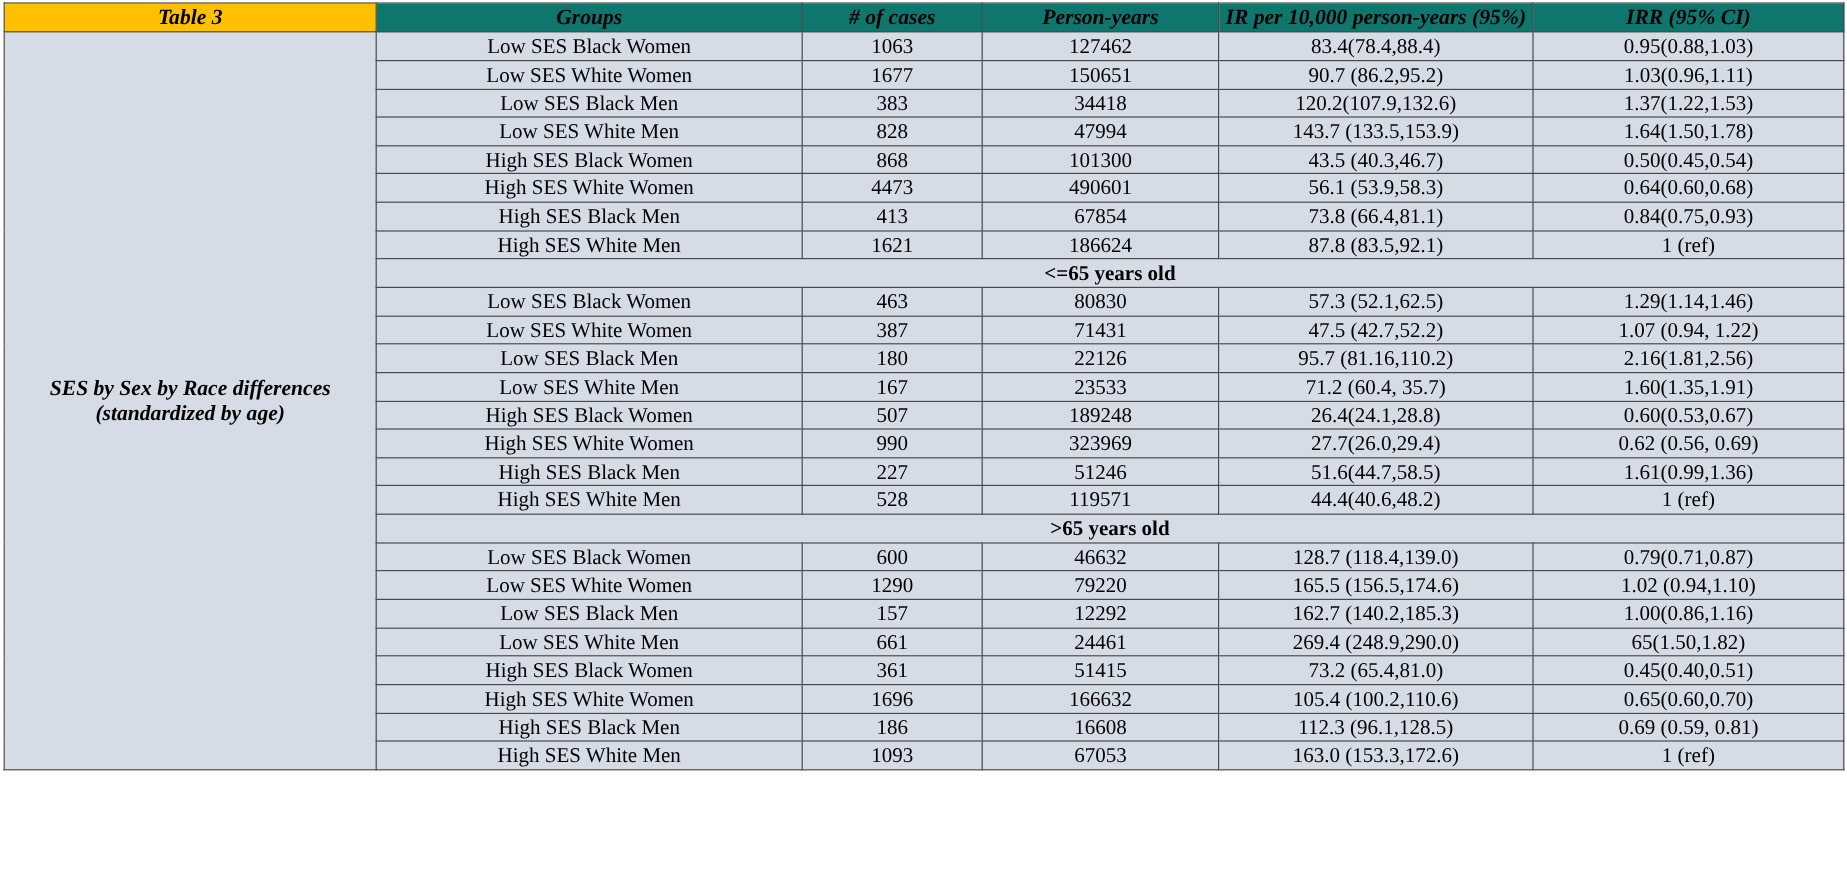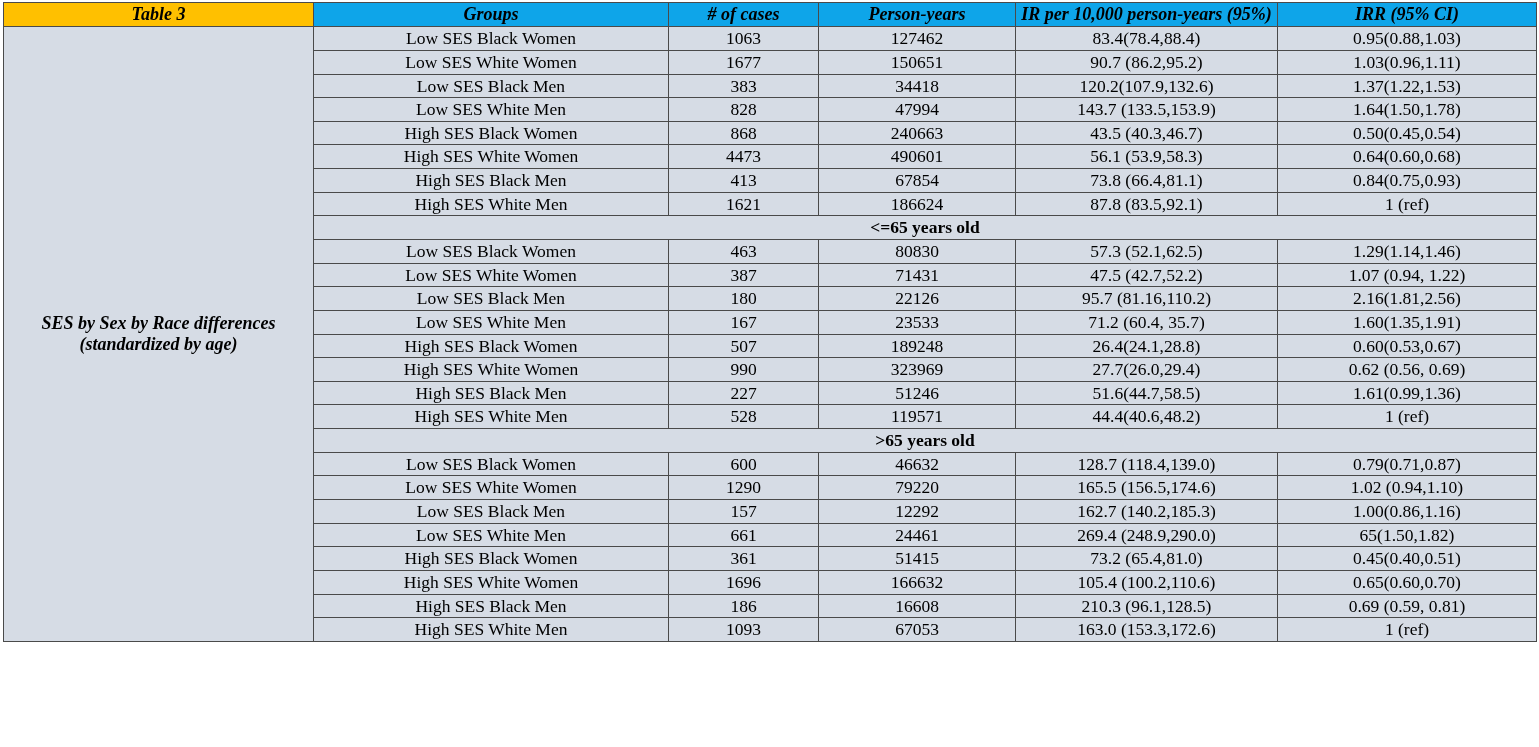--- a/index.html
+++ b/index.html
@@ -38,21 +38,21 @@
   col.c4 { width: 262px; }
   col.c5 { width: 259px; }
 
   .title-cell {
     background: #ffc000;
     font-weight: bold;
     font-style: italic;
     font-size: 18px;
   }
   .head-cell {
-    background: #0ea5e9;
+    background: #0f766e;
     font-weight: bold;
     font-style: italic;
     font-size: 18px;
     margin-left: 44px;
   }
   .rowhead-cell {
     background: #d6dce5;
     font-weight: bold;
     font-style: italic;
     font-size: 18px;
@@ -118,21 +118,21 @@
         <tr>
           <td class="body-cell">Low SES White Men</td>
           <td class="body-cell">828</td>
           <td class="body-cell">47994</td>
           <td class="body-cell">143.7 (133.5,153.9)</td>
           <td class="body-cell">1.64(1.50,1.78)</td>
         </tr>
         <tr>
           <td class="body-cell">High SES Black Women</td>
           <td class="body-cell">868</td>
-          <td class="body-cell">240663</td>
+          <td class="body-cell">101300</td>
           <td class="body-cell">43.5 (40.3,46.7)</td>
           <td class="body-cell">0.50(0.45,0.54)</td>
         </tr>
         <tr>
           <td class="body-cell">High SES White Women</td>
           <td class="body-cell">4473</td>
           <td class="body-cell">490601</td>
           <td class="body-cell">56.1 (53.9,58.3)</td>
           <td class="body-cell">0.64(0.60,0.68)</td>
         </tr>
@@ -251,21 +251,21 @@
           <td class="body-cell">High SES White Women</td>
           <td class="body-cell">1696</td>
           <td class="body-cell">166632</td>
           <td class="body-cell">105.4 (100.2,110.6)</td>
           <td class="body-cell">0.65(0.60,0.70)</td>
         </tr>
         <tr>
           <td class="body-cell">High SES Black Men</td>
           <td class="body-cell">186</td>
           <td class="body-cell">16608</td>
-          <td class="body-cell">210.3 (96.1,128.5)</td>
+          <td class="body-cell">112.3 (96.1,128.5)</td>
           <td class="body-cell">0.69 (0.59, 0.81)</td>
         </tr>
         <tr>
           <td class="body-cell">High SES White Men</td>
           <td class="body-cell">1093</td>
           <td class="body-cell">67053</td>
           <td class="body-cell">163.0 (153.3,172.6)</td>
           <td class="body-cell">1 (ref)</td>
         </tr>
       </tbody>

